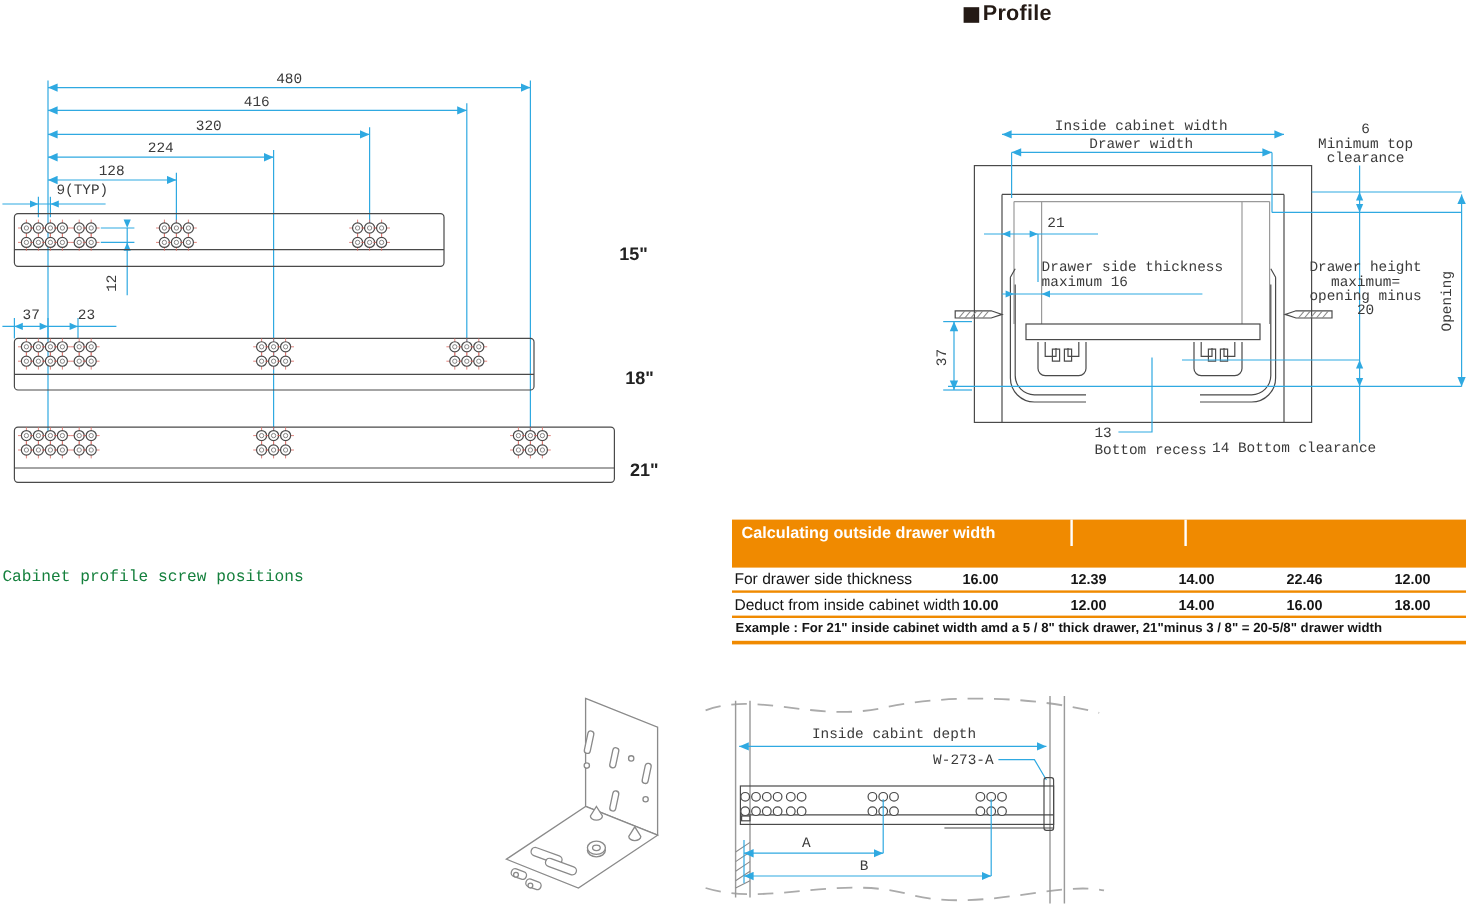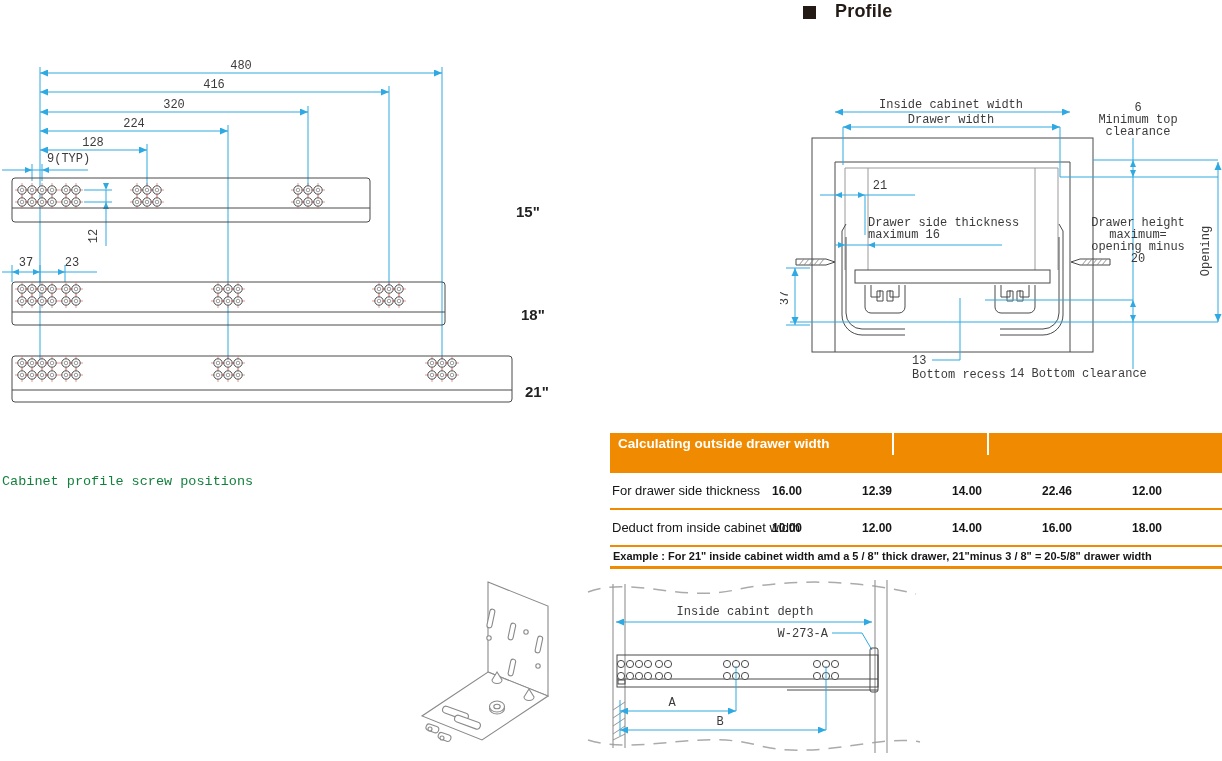--- a/index.html
+++ b/index.html
@@ -1,21 +1,21 @@
 <!DOCTYPE html>
 <html><head>
 <meta charset="utf-8">
 <style>
   *{margin:0;padding:0;box-sizing:border-box}
   html,body{width:1222px;height:761px}
   body{background:#fff;position:relative;overflow:hidden;font-family:"Liberation Sans",sans-serif}
   .abs{position:absolute}
 
   
-  .profile-heading{left:803px;top:1px;display:flex;align-items:center;gap:19px}
+  .profile-heading{left:803px;top:1px;display:flex;align-items:center;gap:3px}
   .profile-heading .sq{width:13px;height:13px;background:#241a15;margin-top:2px}
   .profile-heading .txt{font-size:18px;font-weight:bold;color:#241a15;letter-spacing:.2px}
 
   
   .caption{left:2px;top:433px;font-family:"Liberation Mono","DejaVu Sans Mono",monospace;
            font-size:13.5px;line-height:19.5px;color:#15803d;white-space:pre}
 
   
   svg text{font-family:"Liberation Mono","DejaVu Sans Mono",monospace;font-size:12px;fill:#3b3b3b}
   text.rail-label{font-family:"Liberation Sans",sans-serif;font-weight:bold;font-size:15px;fill:#222}
@@ -25,24 +25,24 @@
   .drawg{stroke:#9a9a9a;fill:none;stroke-width:1}
   .wall{stroke:#9a9a9a;stroke-width:1.2;fill:none}
   .break{stroke:#ababab;stroke-width:1.5;fill:none;stroke-dasharray:13 9}
   .hatch{stroke:#8a8a8a;stroke-width:.9;fill:none}
 
   
   .calc-table{left:610px;top:433px;width:612px;font-family:"Liberation Sans",sans-serif}
   .t-header{position:relative;background:#F08A00;color:#fff;font-weight:bold;font-size:13.5px;
             height:40px;line-height:22px;padding-left:8px}
   .t-header .hsep{position:absolute;top:0;width:2px;height:22px;background:#fff}
-  .t-row{display:grid;grid-template-columns:162px repeat(5,90px);height:37px;align-items:center;
+  .t-row{display:grid;grid-template-columns:162px repeat(5,90px);height:21px;align-items:center;
          border-bottom:2px solid #F08A00;font-size:13px;color:#151515}
   .t-row .t-label{white-space:nowrap;padding-left:2px}
-  .t-row .t-val{font-weight:bold;font-size:12px}
+  .t-row .t-val{text-align:center;font-weight:bold;font-size:12px}
   .t-example{border-bottom:3px solid #F08A00;font-size:11px;font-weight:bold;color:#151515;
              padding:3px 0 4px 3px;white-space:nowrap}
 </style>
 </head>
 <body>
 
 <div class="abs profile-heading">
   <span class="sq"></span>
   <span class="txt">Profile</span>
 </div>

